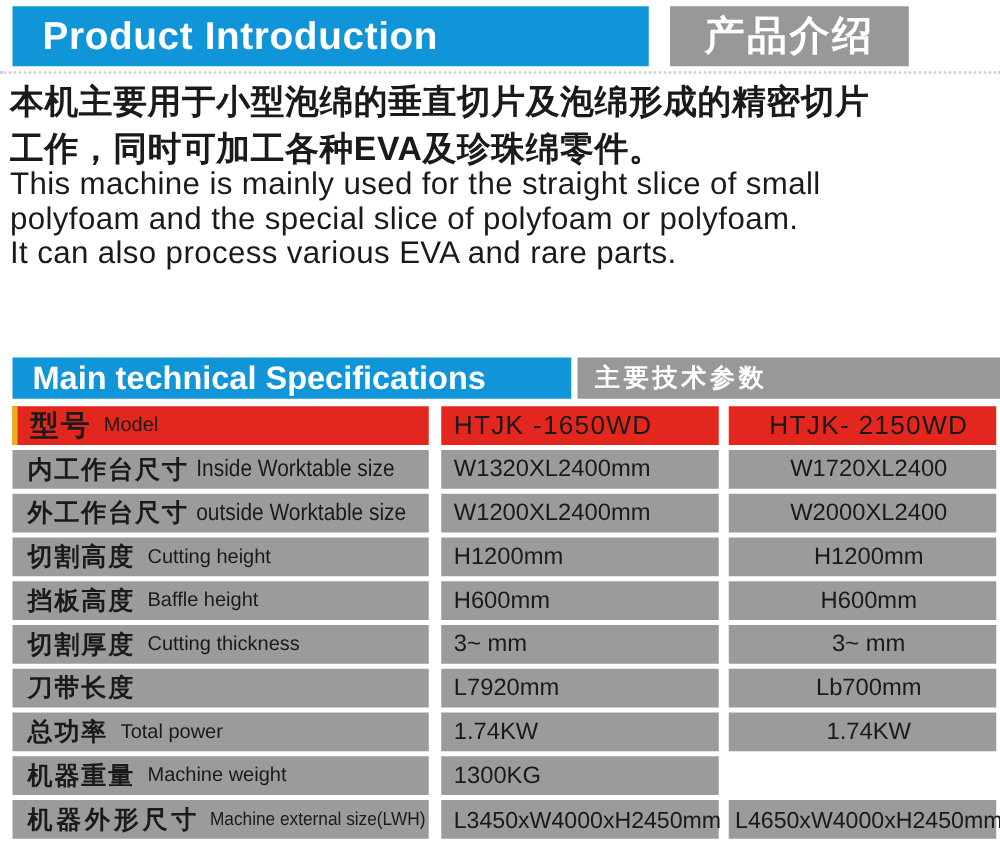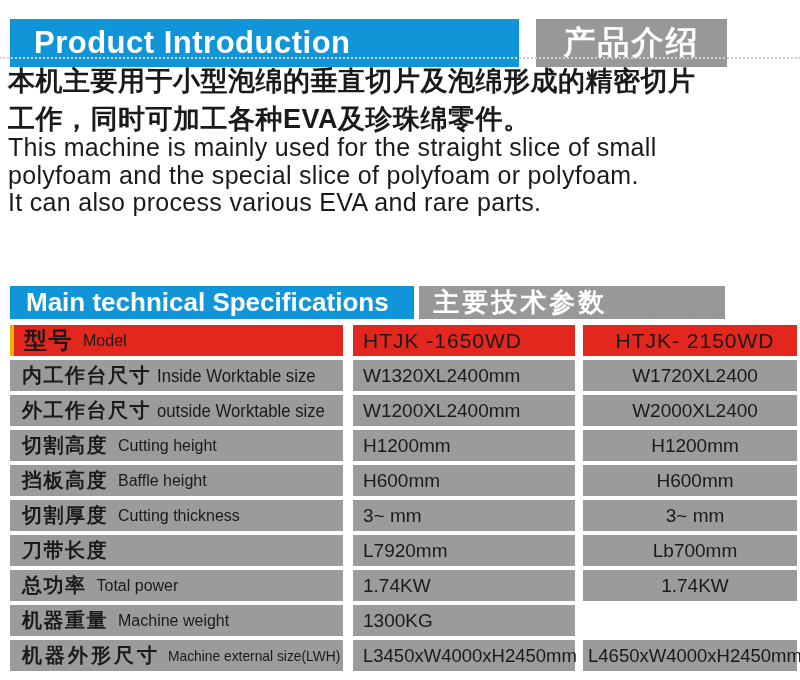--- a/index.html
+++ b/index.html
@@ -13,21 +13,21 @@
   html,body{width:800px;height:680px;overflow:hidden;}
   body{
     background:#ffffff;
     font-family:"Liberation Sans","DejaVu Sans",sans-serif;
     color:var(--ink);
     position:relative;
   }
 
   
   .hdr-row{
-    position:absolute;left:10px;top:19px;width:780px;height:48px;
+    position:absolute;left:10px;top:5px;width:780px;height:48px;
     display:flex;align-items:stretch;
   }
   .hdr-blue{
     background:var(--accent-blue);
     color:#fff;font-weight:bold;
     display:flex;align-items:center;
   }
   .hdr-gray{
     background:var(--header-gray);
     color:#fff;font-weight:bold;
@@ -45,26 +45,26 @@
     position:absolute;left:8px;top:62px;width:780px;
     font-weight:bold;font-size:27px;line-height:38px;letter-spacing:.5px;
   }
   .intro-en{
     position:absolute;left:8px;top:134px;width:780px;
     font-size:25px;line-height:27.5px;letter-spacing:.3px;
   }
 
   
   .hdr-row2{
-    position:absolute;left:10px;top:286px;width:715px;height:33px;
+    position:absolute;left:10px;top:286px;width:790px;height:33px;
     display:flex;align-items:stretch;border-radius:11px;
   }
   #hdr2-blue{width:447px;font-size:26px;padding-left:16px;}
   #hdr2-gray{width:338px;margin-left:5px;justify-content:flex-start;
-    padding-left:14px;font-size:26px;letter-spacing:3px;}
+    padding-left:14px;font-size:20px;letter-spacing:3px;}
 
   
   .spec-table{position:absolute;left:10px;top:325px;width:787px;}
   .spec-row{display:flex;height:31px;margin-bottom:4px;}
   .cell{
     background:var(--row-gray);
     display:flex;align-items:center;
     color:var(--ink);
   }
   .c1{width:333px;padding-left:12px;}

